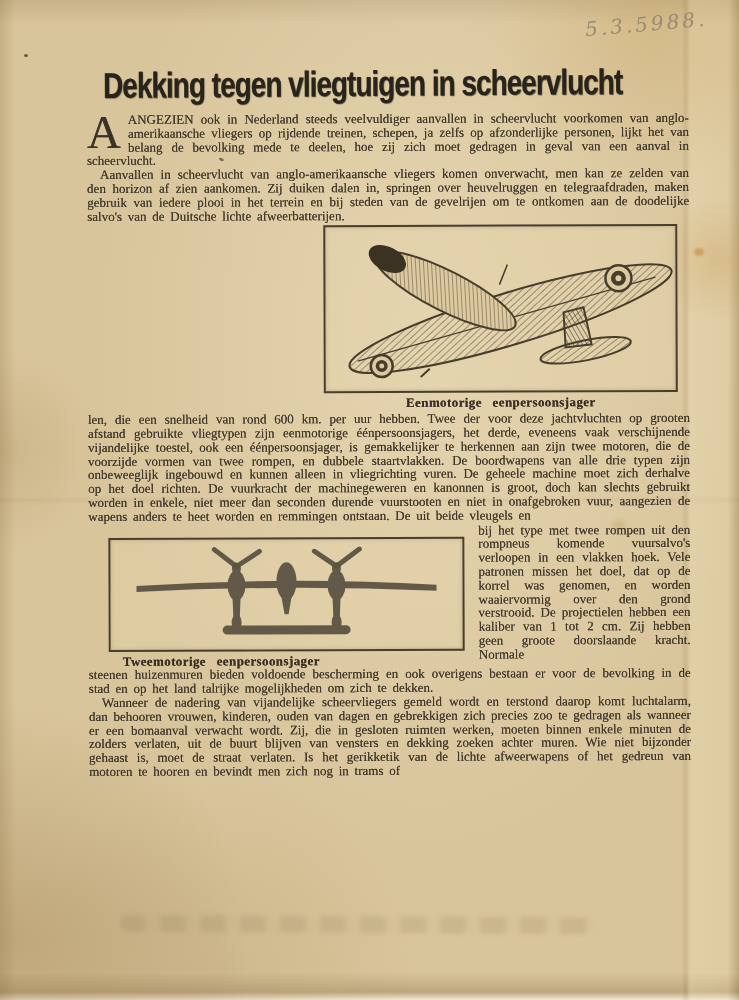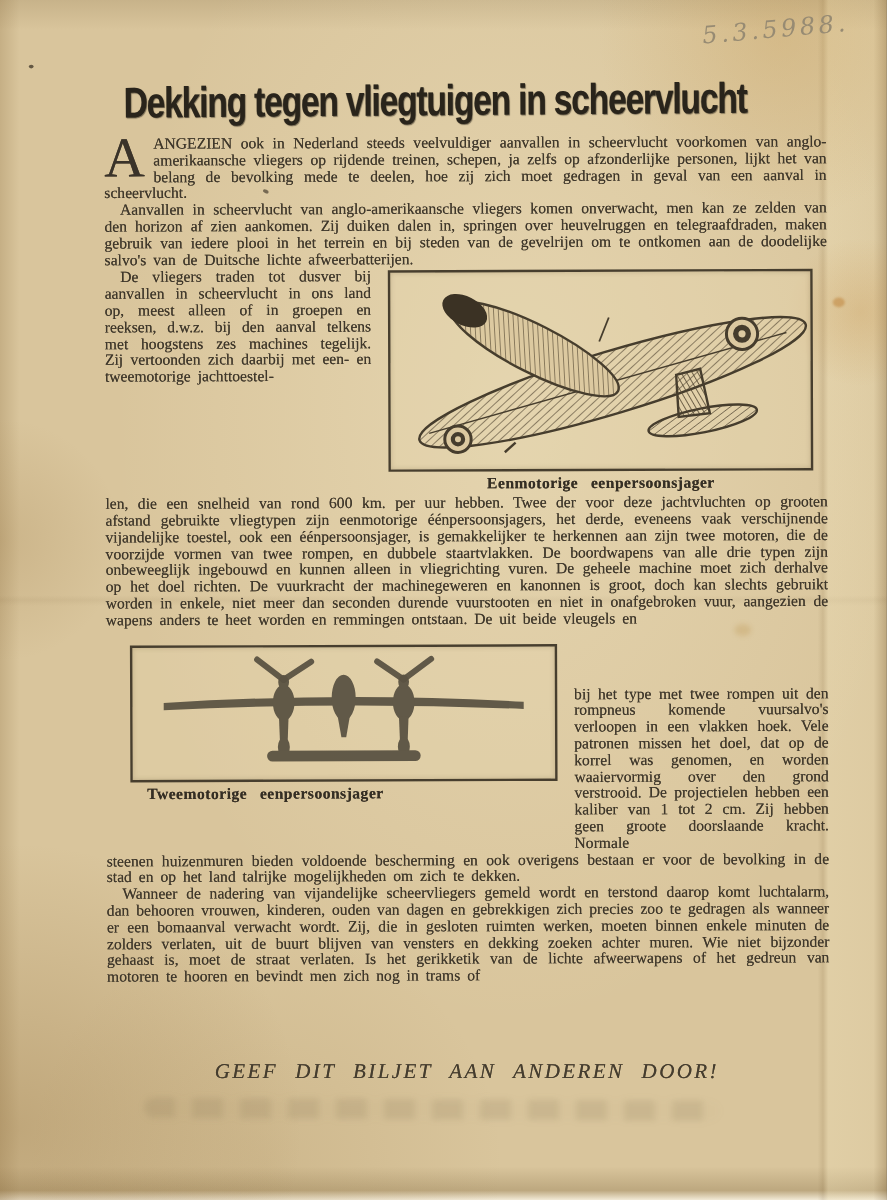--- a/index.html
+++ b/index.html
@@ -39,21 +39,21 @@
     text-shadow:0 0 0.5px rgba(62,52,36,.85);
   }
   .flow p{margin:0;padding:0;}
   .ind{text-indent:13px;}
   .dropcap{
     float:left;font-size:47px;line-height:37px;
     padding:1px 7px 0 0;color:#3a332a;
   }
   .band{display:flex;align-items:flex-start;margin:1px 0 0 0;}
   .colL{width:222px;}
-  .colR{width:212px;margin-left:14px;margin-top:48px;}
+  .colR{width:212px;margin-left:14px;}
   .figure{margin:2px 0 2px 14px;}
   .figure2wrap{width:356px;margin-top:13px;}
   .frame{
     border:2px solid #473e2e;background:rgba(228,214,174,.38);
     box-shadow:0 0 4px rgba(90,75,45,.25) inset;
   }
   .caption{
     margin-top:3px;text-align:center;font-weight:700;
     font-size:13px;letter-spacing:0.4px;word-spacing:7px;
     color:#342e24;text-indent:0;
@@ -84,21 +84,20 @@
   <div class="title">Dekking tegen vliegtuigen in scheervlucht</div>
 
   <div class="flow">
 
     <p><span class="dropcap">A</span><span>ANGEZIEN ook in Nederland steeds veelvuldiger aanvallen in scheervlucht voorkomen van anglo-amerikaansche vliegers op rijdende treinen, schepen, ja zelfs op afzonderlijke personen, lijkt het van belang de bevolking mede te deelen, hoe zij zich moet gedragen in geval van een aanval in scheervlucht.</span></p>
 
     <p class="ind">Aanvallen in scheervlucht van anglo-amerikaansche vliegers komen onverwacht, men kan ze zelden van den horizon af zien aankomen. Zij duiken dalen in, springen over heuvelruggen en telegraafdraden, maken gebruik van iedere plooi in het terrein en bij steden van de gevelrijen om te ontkomen aan de doodelijke salvo's van de Duitsche lichte afweerbatterijen.</p>
 
     <div class="band">
       <div class="colL">
-        <p class="ind">De vliegers traden tot dusver bij aanvallen in scheervlucht in ons land op, meest alleen of in groepen en reeksen, d.w.z. bij den aanval telkens met hoogstens zes machines tegelijk. Zij vertoonden zich daarbij met een- en tweemotorige jachttoestel-</p>
       </div>
       <div class="figure">
         <div class="frame" style="width:350px;height:164px;">
           <svg width="350" height="164" viewBox="0 0 350 164">
             <defs>
               <pattern id="hatch1" width="5" height="5" patternUnits="userSpaceOnUse" patternTransform="rotate(64)">
                 <line x1="0" y1="0" x2="0" y2="5" stroke="#5a4e3a" stroke-width="1.1"></line>
               </pattern>
               <pattern id="hatch2" width="4" height="4" patternUnits="userSpaceOnUse" patternTransform="rotate(150)">
                 <line x1="0" y1="0" x2="0" y2="4" stroke="#51452f" stroke-width="1.3"></line>
@@ -159,17 +158,16 @@
         <p>bij het type met twee rompen uit den rompneus komende vuursalvo's verloopen in een vlakken hoek. Vele patronen missen het doel, dat op de korrel was genomen, en worden waaiervormig over den grond verstrooid. De projectielen hebben een kaliber van 1 tot 2 cm. Zij hebben geen groote doorslaande kracht. Normale</p>
       </div>
     </div>
 
     <p>steenen huizenmuren bieden voldoende bescherming en ook overigens bestaan er voor de bevolking in de stad en op het land talrijke mogelijkheden om zich te dekken.</p>
 
     <p class="ind">Wanneer de nadering van vijandelijke scheervliegers gemeld wordt en terstond daarop komt luchtalarm, dan behooren vrouwen, kinderen, ouden van dagen en gebrekkigen zich precies zoo te gedragen als wanneer er een bomaanval verwacht wordt. Zij, die in gesloten ruimten werken, moeten binnen enkele minuten de zolders verlaten, uit de buurt blijven van vensters en dekking zoeken achter muren. Wie niet bijzonder gehaast is, moet de straat verlaten. Is het gerikketik van de lichte afweerwapens of het gedreun van motoren te hooren en bevindt men zich nog in trams of</p>
 
   </div>
 
-  <div class="footer">GEEF DIT BILJET AAN ANDEREN DOOR!</div>
 
   <div class="showthrough"></div>
 
 </div>
 
 </body></html>

